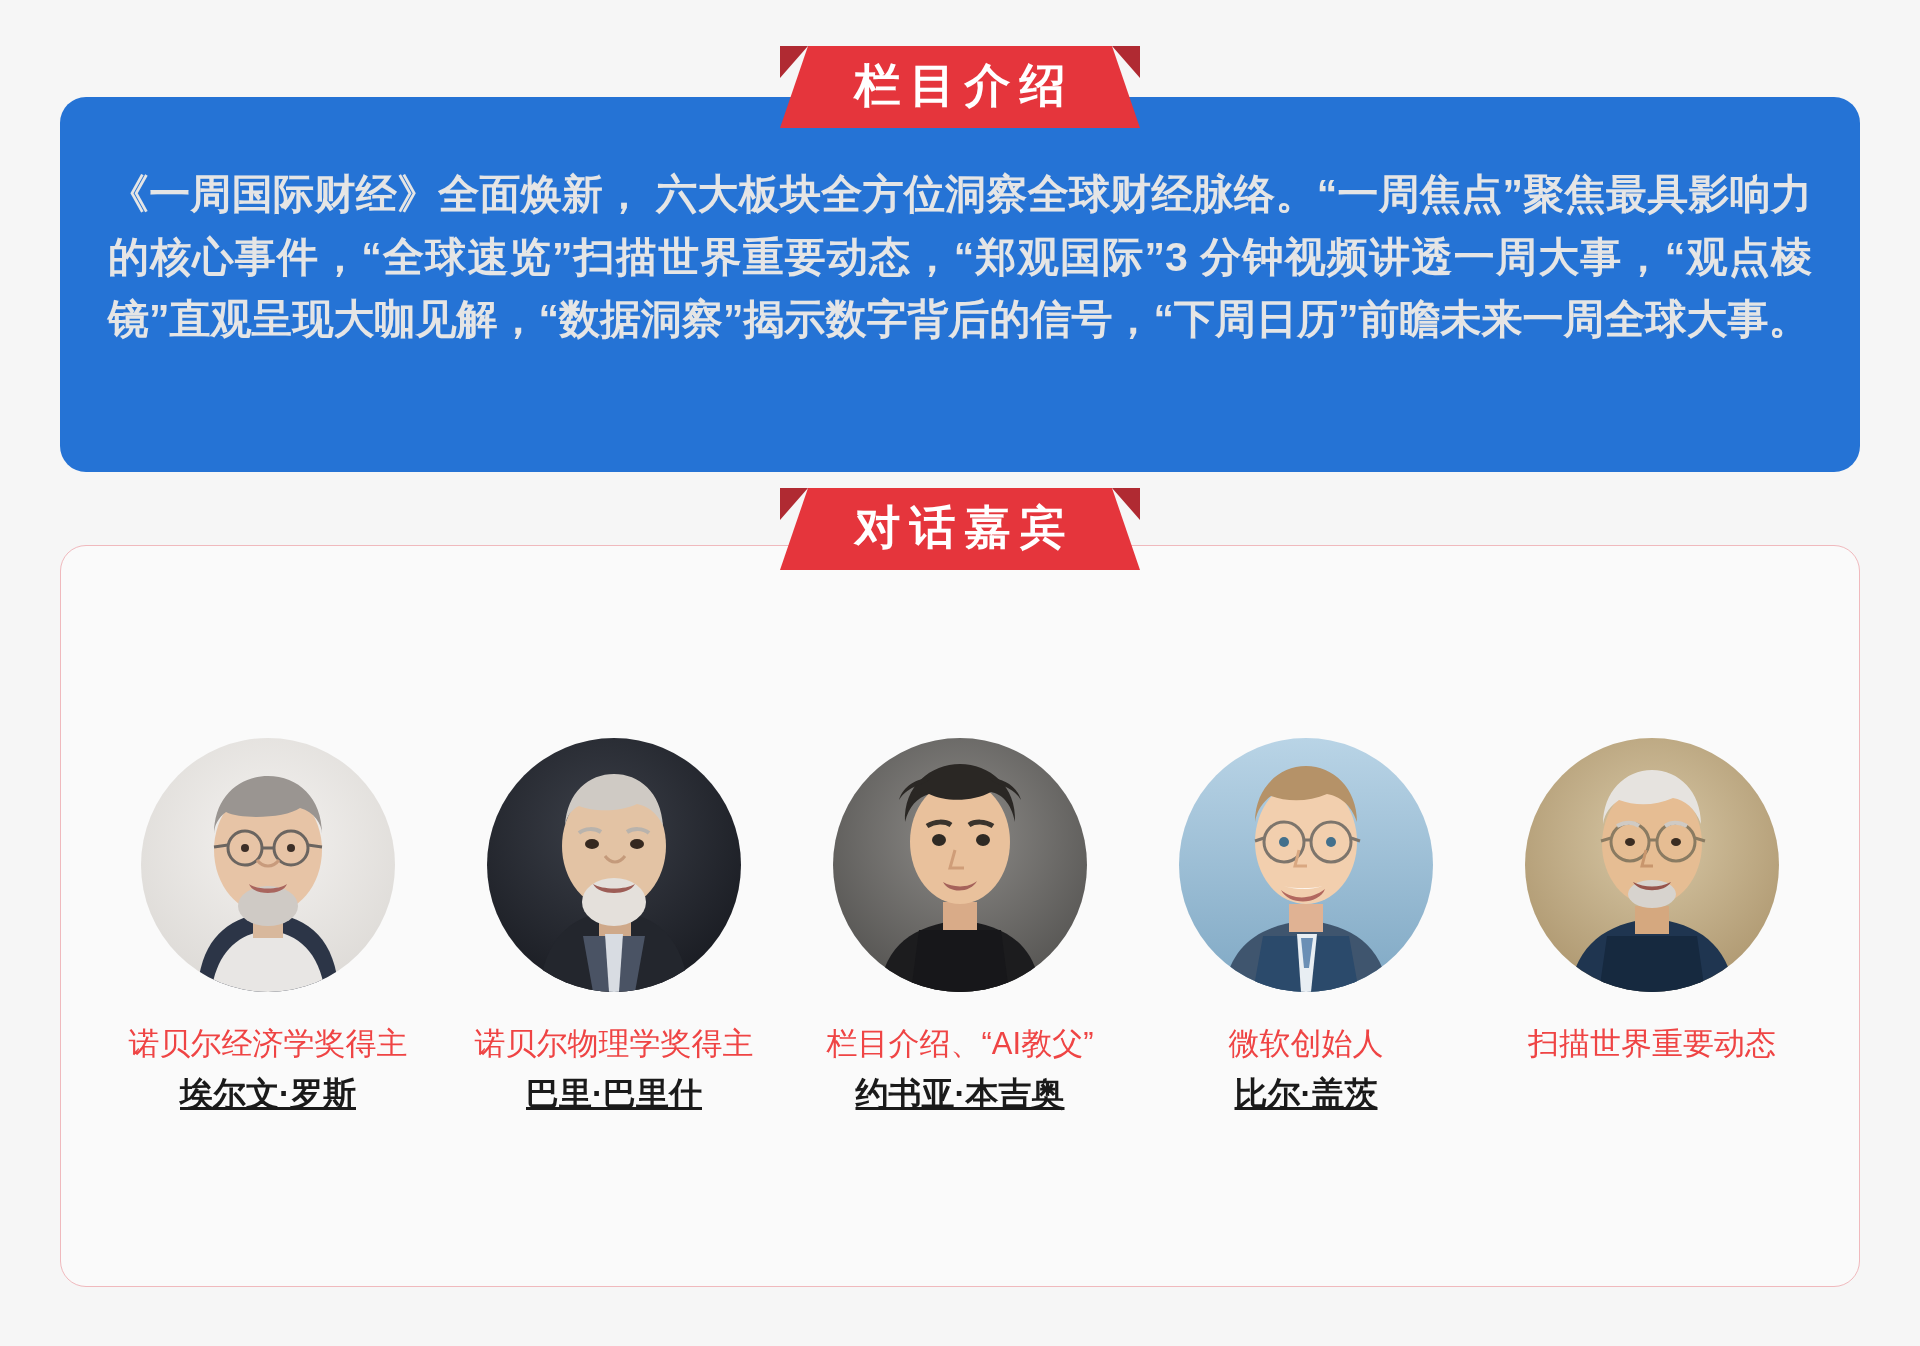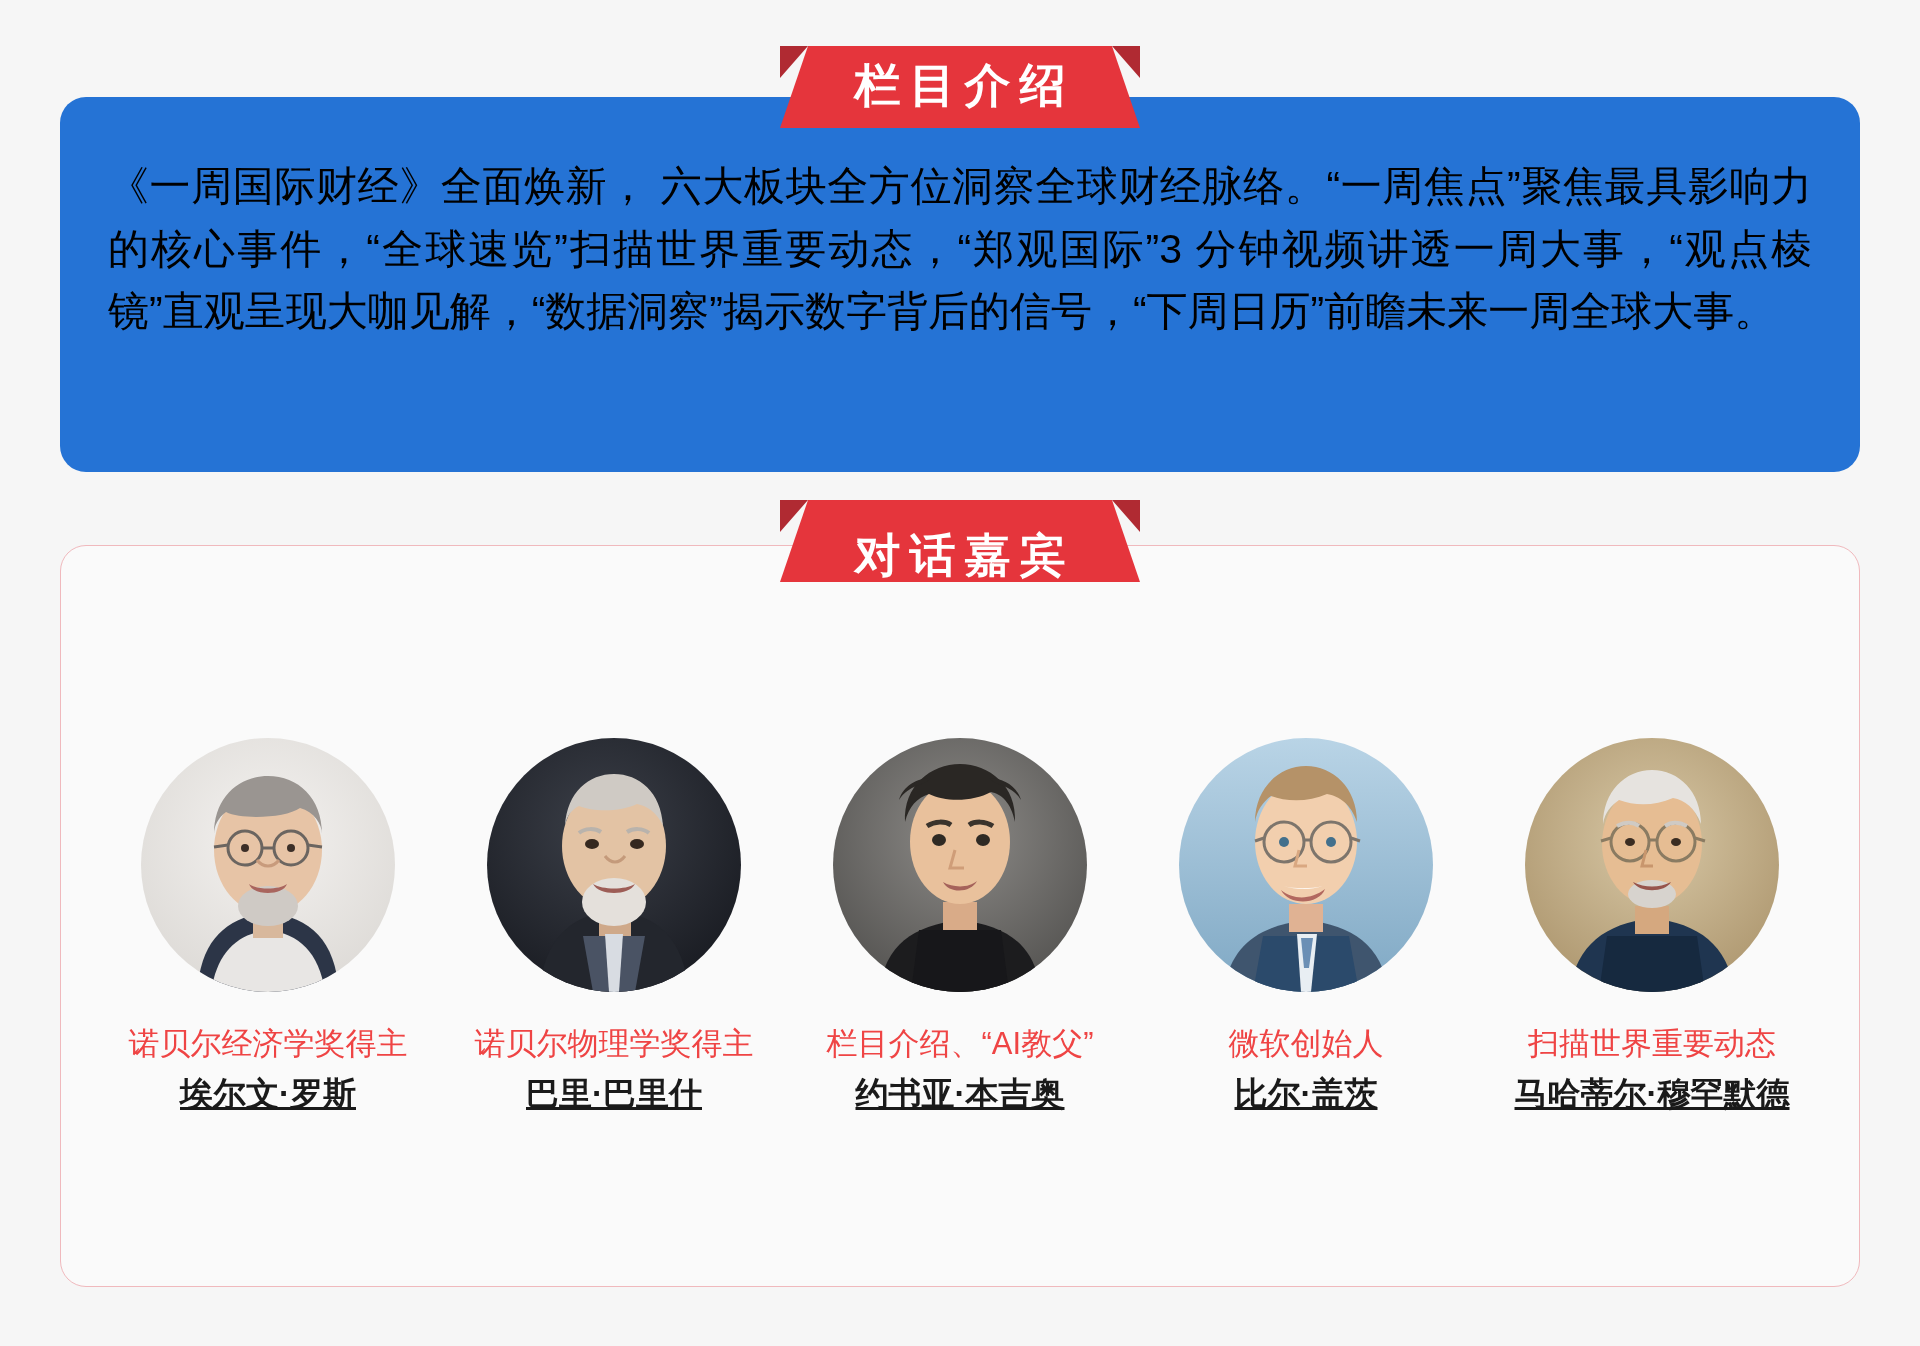--- a/index.html
+++ b/index.html
@@ -55,27 +55,28 @@
     position: absolute;
     left: 60px;
     top: 97px;
     width: 1800px;
     height: 375px;
     background: #2573d5;
     border-radius: 26px;
     padding: 58px 48px 0 48px;
   }
   .intro-text {
-    color: #000000;
+    color: #e5e5e5;
     font-size: 41px;
-    font-weight: normal;
+    font-weight: bold;
     line-height: 1.53;
     letter-spacing: 0px;
     text-align: justify;
     word-break: break-all;
+    margin-top: 8px;
   }
 
   
   .guest-card {
     position: absolute;
     left: 60px;
     top: 545px;
     width: 1800px;
     height: 742px;
     background: #fafafa;
@@ -294,27 +295,26 @@
             <circle cx="151" cy="104" r="19" fill="none" stroke="#8a7b62" stroke-width="3"></circle>
             <path d="M124 102h8M86 100l-10 3M170 100l10 3" stroke="#8a7b62" stroke-width="3" fill="none"></path>
             <ellipse cx="105" cy="104" rx="5" ry="4" fill="#3b2d22"></ellipse>
             <ellipse cx="151" cy="104" rx="5" ry="4" fill="#3b2d22"></ellipse>
             <path d="M92 88c8-4 16-4 22 0M140 88c6-4 14-4 22 0" stroke="#cfcac4" stroke-width="4" fill="none"></path>
             <path d="M121 112l-4 16h11" stroke="#c8966d" stroke-width="3" fill="none"></path>
             <path d="M82 198h90l8 56H74z" fill="#16293f"></path>
           </svg>
         </div>
         <div class="guest-role">扫描世界重要动态</div>
-        <div class="guest-name">马哈蒂尔·穆罕默德</div>
       </div>
 
     </div>
   </div>
 
-  <div class="ribbon" style="top:500px;align-items:flex-end;">
+  <div class="ribbon" style="top:488px;">
     <svg class="ribbon-shape" viewBox="0 0 420 82" preserveAspectRatio="none">
       <polygon points="58,0 362,0 390,82 30,82" fill="#e5353c"></polygon>
       <polygon points="58,0 30,0 30,32" fill="#b02a32"></polygon>
       <polygon points="362,0 390,0 390,32" fill="#b02a32"></polygon>
     </svg>
     <span class="ribbon-label">对话嘉宾</span>
   </div>
 
 </div>
 

